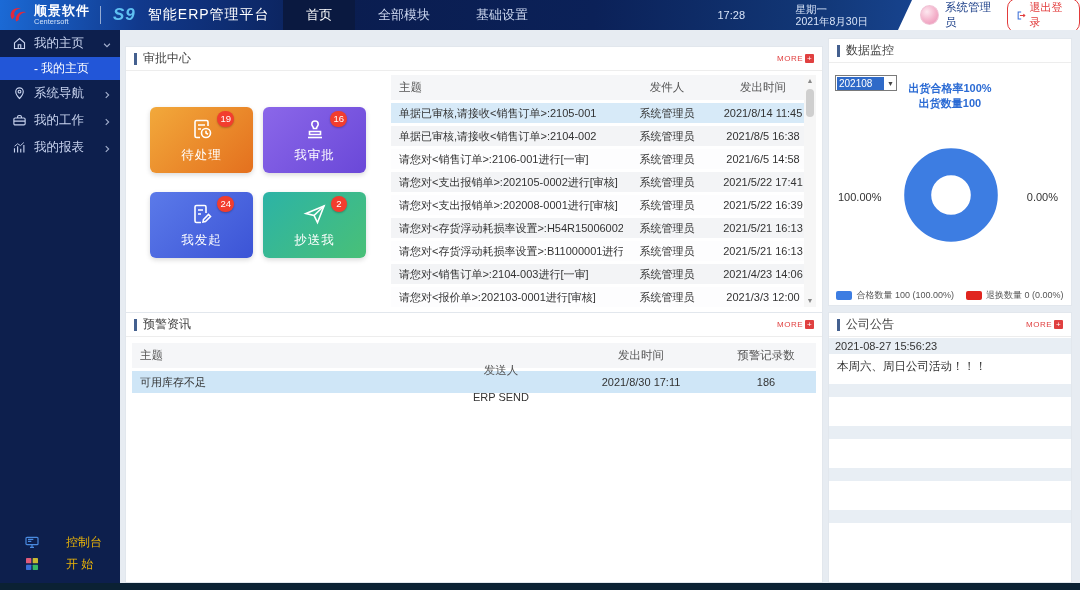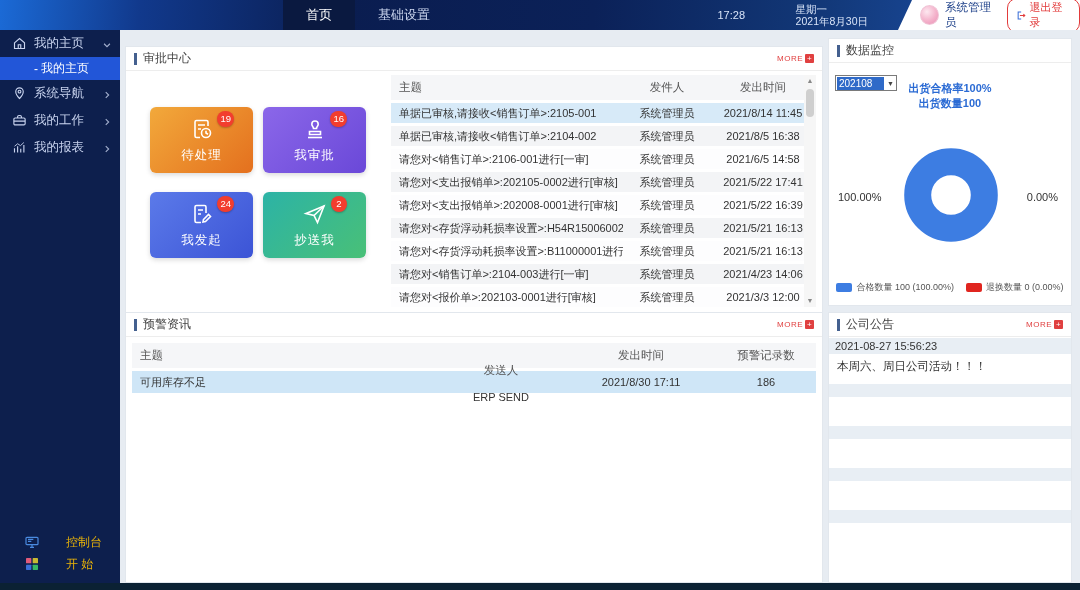--- a/index.html
+++ b/index.html
@@ -94,39 +94,53 @@
   
   .period-select { position:absolute; left:6px; top:36px; width:62px; height:16px; border:1px solid #7a7a7a; background:#fff;
     display:flex; align-items:center; font-size:10px; cursor:pointer; }
   .period-value { flex:1; background:#2f6ac8; color:#fff; padding:0 2px; line-height:13px; margin:1px; }
   .period-chev { width:11px; text-align:center; color:#444; font-size:7px; }
   .mon-line1 { position:absolute; top:42px; left:0; width:100%; text-align:center; color:#2b6bd4; font-size:11px; font-weight:bold; }
   .mon-line2 { position:absolute; top:57px; left:0; width:100%; text-align:center; color:#2b6bd4; font-size:11px; font-weight:bold; }
   #donut { position:absolute; left:68px; top:102px; width:108px; height:108px; }
   .donut-label-left { position:absolute; left:9px; top:152px; font-size:11px; color:#333; }
   .donut-label-right { position:absolute; right:13px; top:152px; font-size:11px; color:#333; }
-  #legend { position:absolute; bottom:11px; left:0; width:100%; display:flex; justify-content:center; gap:12px; }
+  #legend { position:absolute; bottom:3px; left:0; width:100%; display:flex; justify-content:center; gap:12px; }
   .legend-item { display:flex; align-items:center; gap:4px; font-size:9px; color:#555; }
   .legend-swatch { width:16px; height:9px; border-radius:2px; }
 
   
   #announce-list { position:absolute; top:25px; left:0; right:0; bottom:0; overflow:hidden; }
   .ann-date { background:#e8eef4; padding:1px 6px; font-size:11px; color:#333; height:16px; line-height:14px; }
   .ann-text { padding:5px 8px 10px; font-size:11.5px; color:#333; }
   .ann-date.ph { height:13px; }
   .ann-body-ph { height:29px; background:#fff; }
 
   #footer { position:absolute; bottom:0; left:0; width:1080px; height:7px; background:#0b2133; }
 </style>
 </head>
 <body>
 
 <div id="header">
+  <div class="brand">
+    <svg width="24" height="22" viewBox="0 0 24 24">
+      <path d="M7 17 C2 11 7 3 16 4.5 C10 6 8 9 9.5 13 Z" fill="#e2283a"></path>
+      <path d="M11 19 C9 13 15 6.5 22 9 C16.5 9.5 13.5 13 14 17.5 Z" fill="#e2283a"></path>
+    </svg>
+    <div class="brand-text">
+      <div class="brand-cn">顺景软件</div>
+      <div class="brand-en">Centersoft</div>
+    </div>
+    <div class="brand-divider"></div>
+    <span class="s9">S9</span>
+    <span class="product-name">智能ERP管理平台</span>
+  </div>
   <div id="main-nav">
       <div class="nav-tab active">首页</div>
+      <div class="nav-tab">全部模块</div>
       <div class="nav-tab">基础设置</div>
     </div>
   <div class="h-time">17:28</div>
   <div class="h-date">
     <div>星期一</div>
     <div>2021年8月30日</div>
   </div>
   <div class="h-user">
     <div class="avatar"></div>
     <span class="h-username">系统管理员</span>

